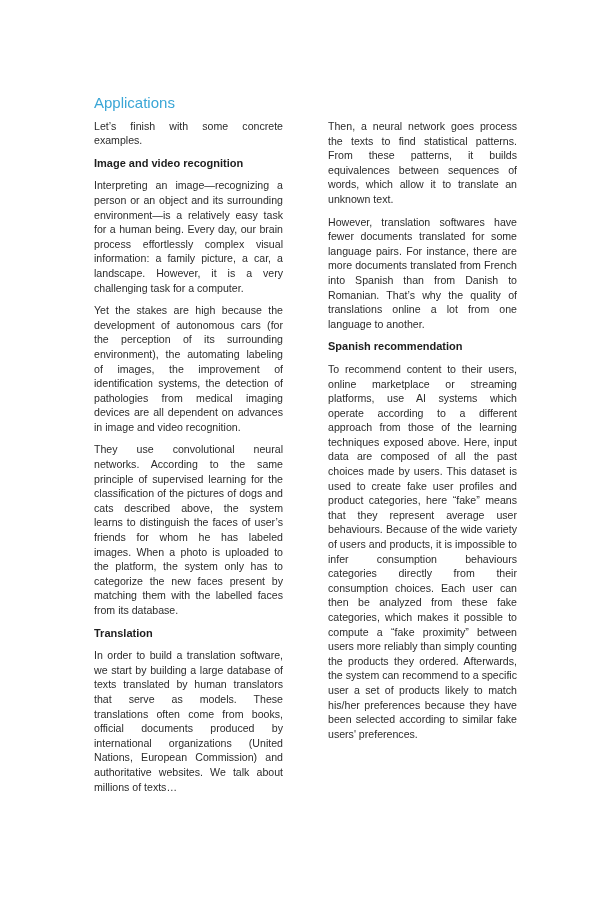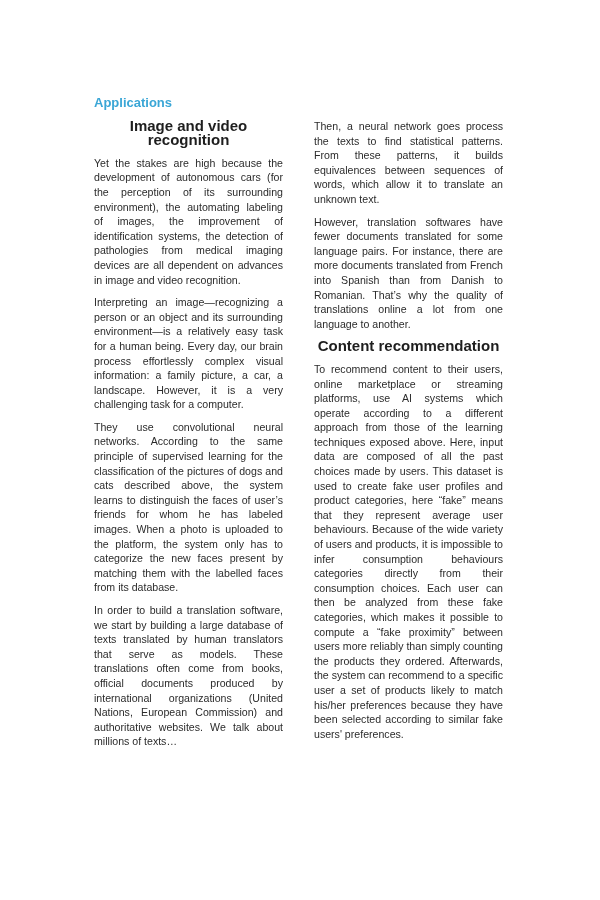--- a/index.html
+++ b/index.html
@@ -1,37 +1,39 @@
 <!DOCTYPE html>
 <html><head>
 <meta charset="utf-8">
 <style>
   html, body { margin: 0; padding: 0; background: #ffffff; }
   body { width: 600px; height: 900px; position: relative; overflow: hidden;
          font-family: "Liberation Sans", "DejaVu Sans", sans-serif; color: #2b2b2b; }
   .page { position: absolute; left: 0; top: 0; width: 600px; height: 900px; }
   .col { position: absolute; top: 96px; width: 189px; font-size: 10.6px; line-height: 14.6px; }
   .col-left { left: 94px; }
-  .col-right { left: 314px; top: 119px; }
-  .section-title { color: #3aa6d6; font-weight: bold; font-size: 13px; margin: 0 0 8px 0; }
-  .heading { font-weight: bold; font-size: 15px; margin: 0 0 8px 0; color: #1e1e1e; text-align: center; }
+  .col-right { left: 328px; top: 119px; }
+  .section-title { color: #3aa6d6; font-weight: normal; font-size: 15px; margin: 0 0 8px 0; }
+  .heading { font-weight: bold; font-size: 11px; margin: 0 0 8px 0; color: #1e1e1e; }
   p { margin: 0 0 8px 0; text-align: justify; }
 </style>
 </head>
 <body>
 
 <div class="page">
   <div class="col col-left">
     <div class="section-title">Applications</div>
+    <p>Let’s finish with some concrete examples.</p>
     <div class="heading">Image and video recognition</div>
+    <p>Interpreting an image—recognizing a person or an object and its surrounding environment—is a relatively easy task for a human being. Every day, our brain process effortlessly complex visual information: a family picture, a car, a landscape. However, it is a very challenging task for a computer.</p>
     <p>Yet the stakes are high because the development of autonomous cars (for the perception of its surrounding environment), the automating labeling of images, the improvement of identification systems, the detection of pathologies from medical imaging devices are all dependent on advances in image and video recognition.</p>
-    <p>Interpreting an image—recognizing a person or an object and its surrounding environment—is a relatively easy task for a human being. Every day, our brain process effortlessly complex visual information: a family picture, a car, a landscape. However, it is a very challenging task for a computer.</p>
     <p>They use convolutional neural networks. According to the same principle of supervised learning for the classification of the pictures of dogs and cats described above, the system learns to distinguish the faces of user’s friends for whom he has labeled images. When a photo is uploaded to the platform, the system only has to categorize the new faces present by matching them with the labelled faces from its database.</p>
+    <div class="heading">Translation</div>
     <p>In order to build a translation software, we start by building a large database of texts translated by human translators that serve as models. These translations often come from books, official documents produced by international organizations (United Nations, European Commission) and authoritative websites. We talk about millions of texts…</p>
   </div>
 
   <div class="col col-right">
     <p>Then, a neural network goes process the texts to find statistical patterns. From these patterns, it builds equivalences between sequences of words, which allow it to translate an unknown text.</p>
     <p>However, translation softwares have fewer documents translated for some language pairs. For instance, there are more documents translated from French into Spanish than from Danish to Romanian. That’s why the quality of translations online a lot from one language to another.</p>
-    <div class="heading">Content recommendation</div>
+    <div class="heading">Spanish recommendation</div>
     <p>To recommend content to their users, online marketplace or streaming platforms, use AI systems which operate according to a different approach from those of the learning techniques exposed above. Here, input data are composed of all the past choices made by users. This dataset is used to create fake user profiles and product categories, here “fake” means that they represent average user behaviours. Because of the wide variety of users and products, it is impossible to infer consumption behaviours categories directly from their consumption choices. Each user can then be analyzed from these fake categories, which makes it possible to compute a “fake proximity” between users more reliably than simply counting the products they ordered. Afterwards, the system can recommend to a specific user a set of products likely to match his/her preferences because they have been selected according to similar fake users' preferences.</p>
   </div>
 </div>
 
 </body></html>

